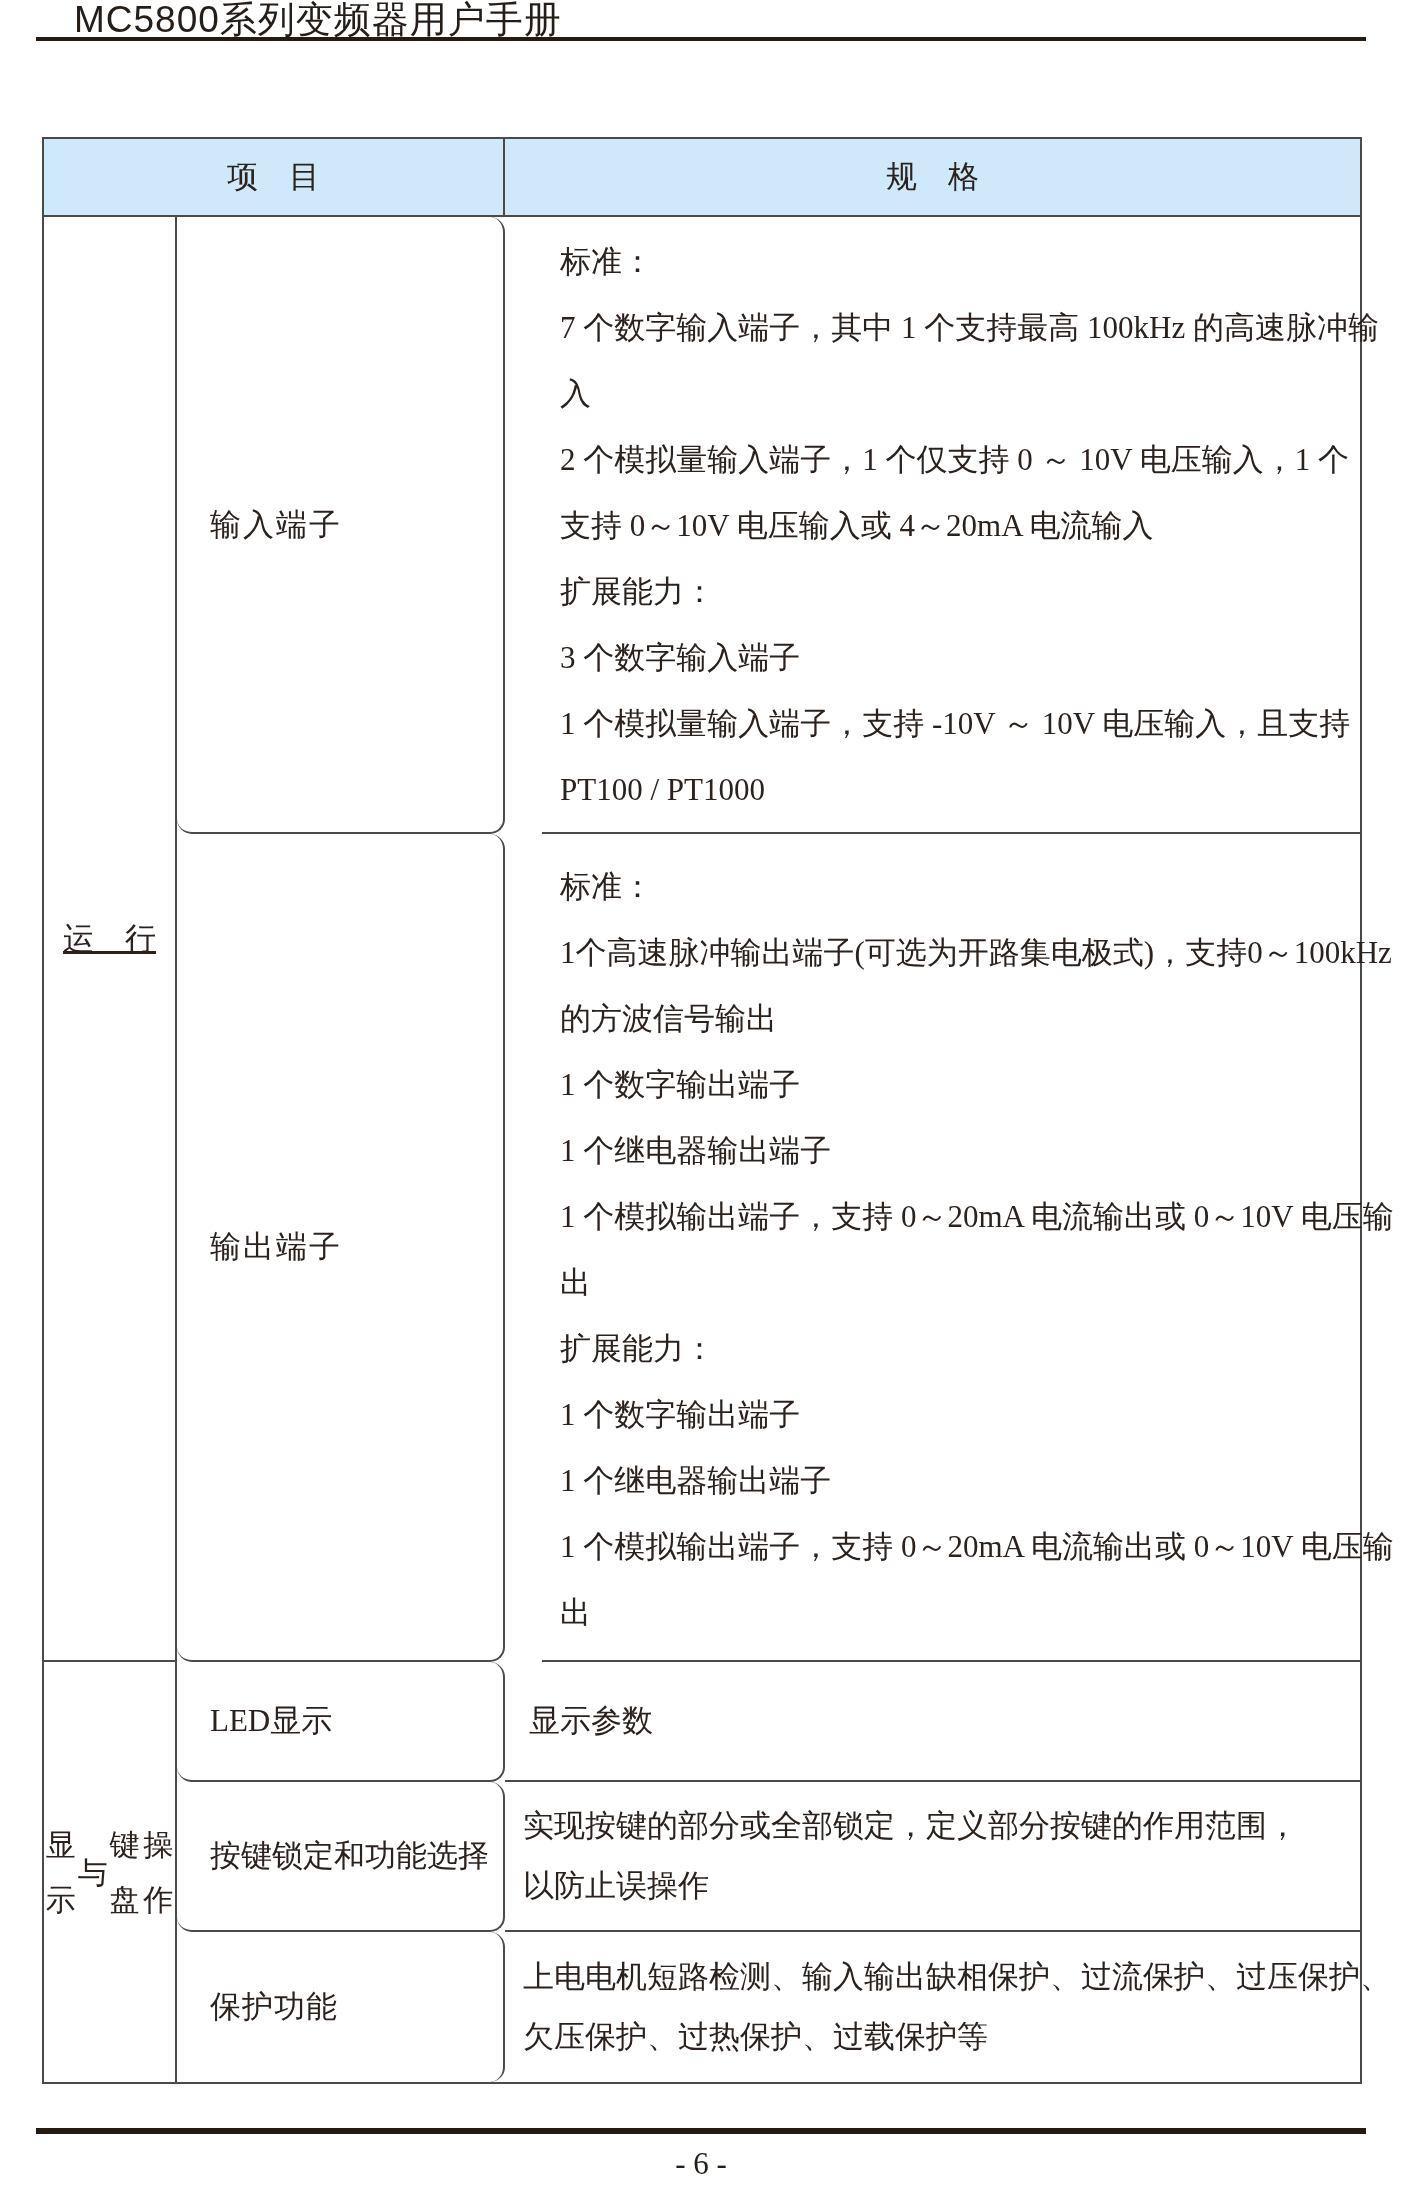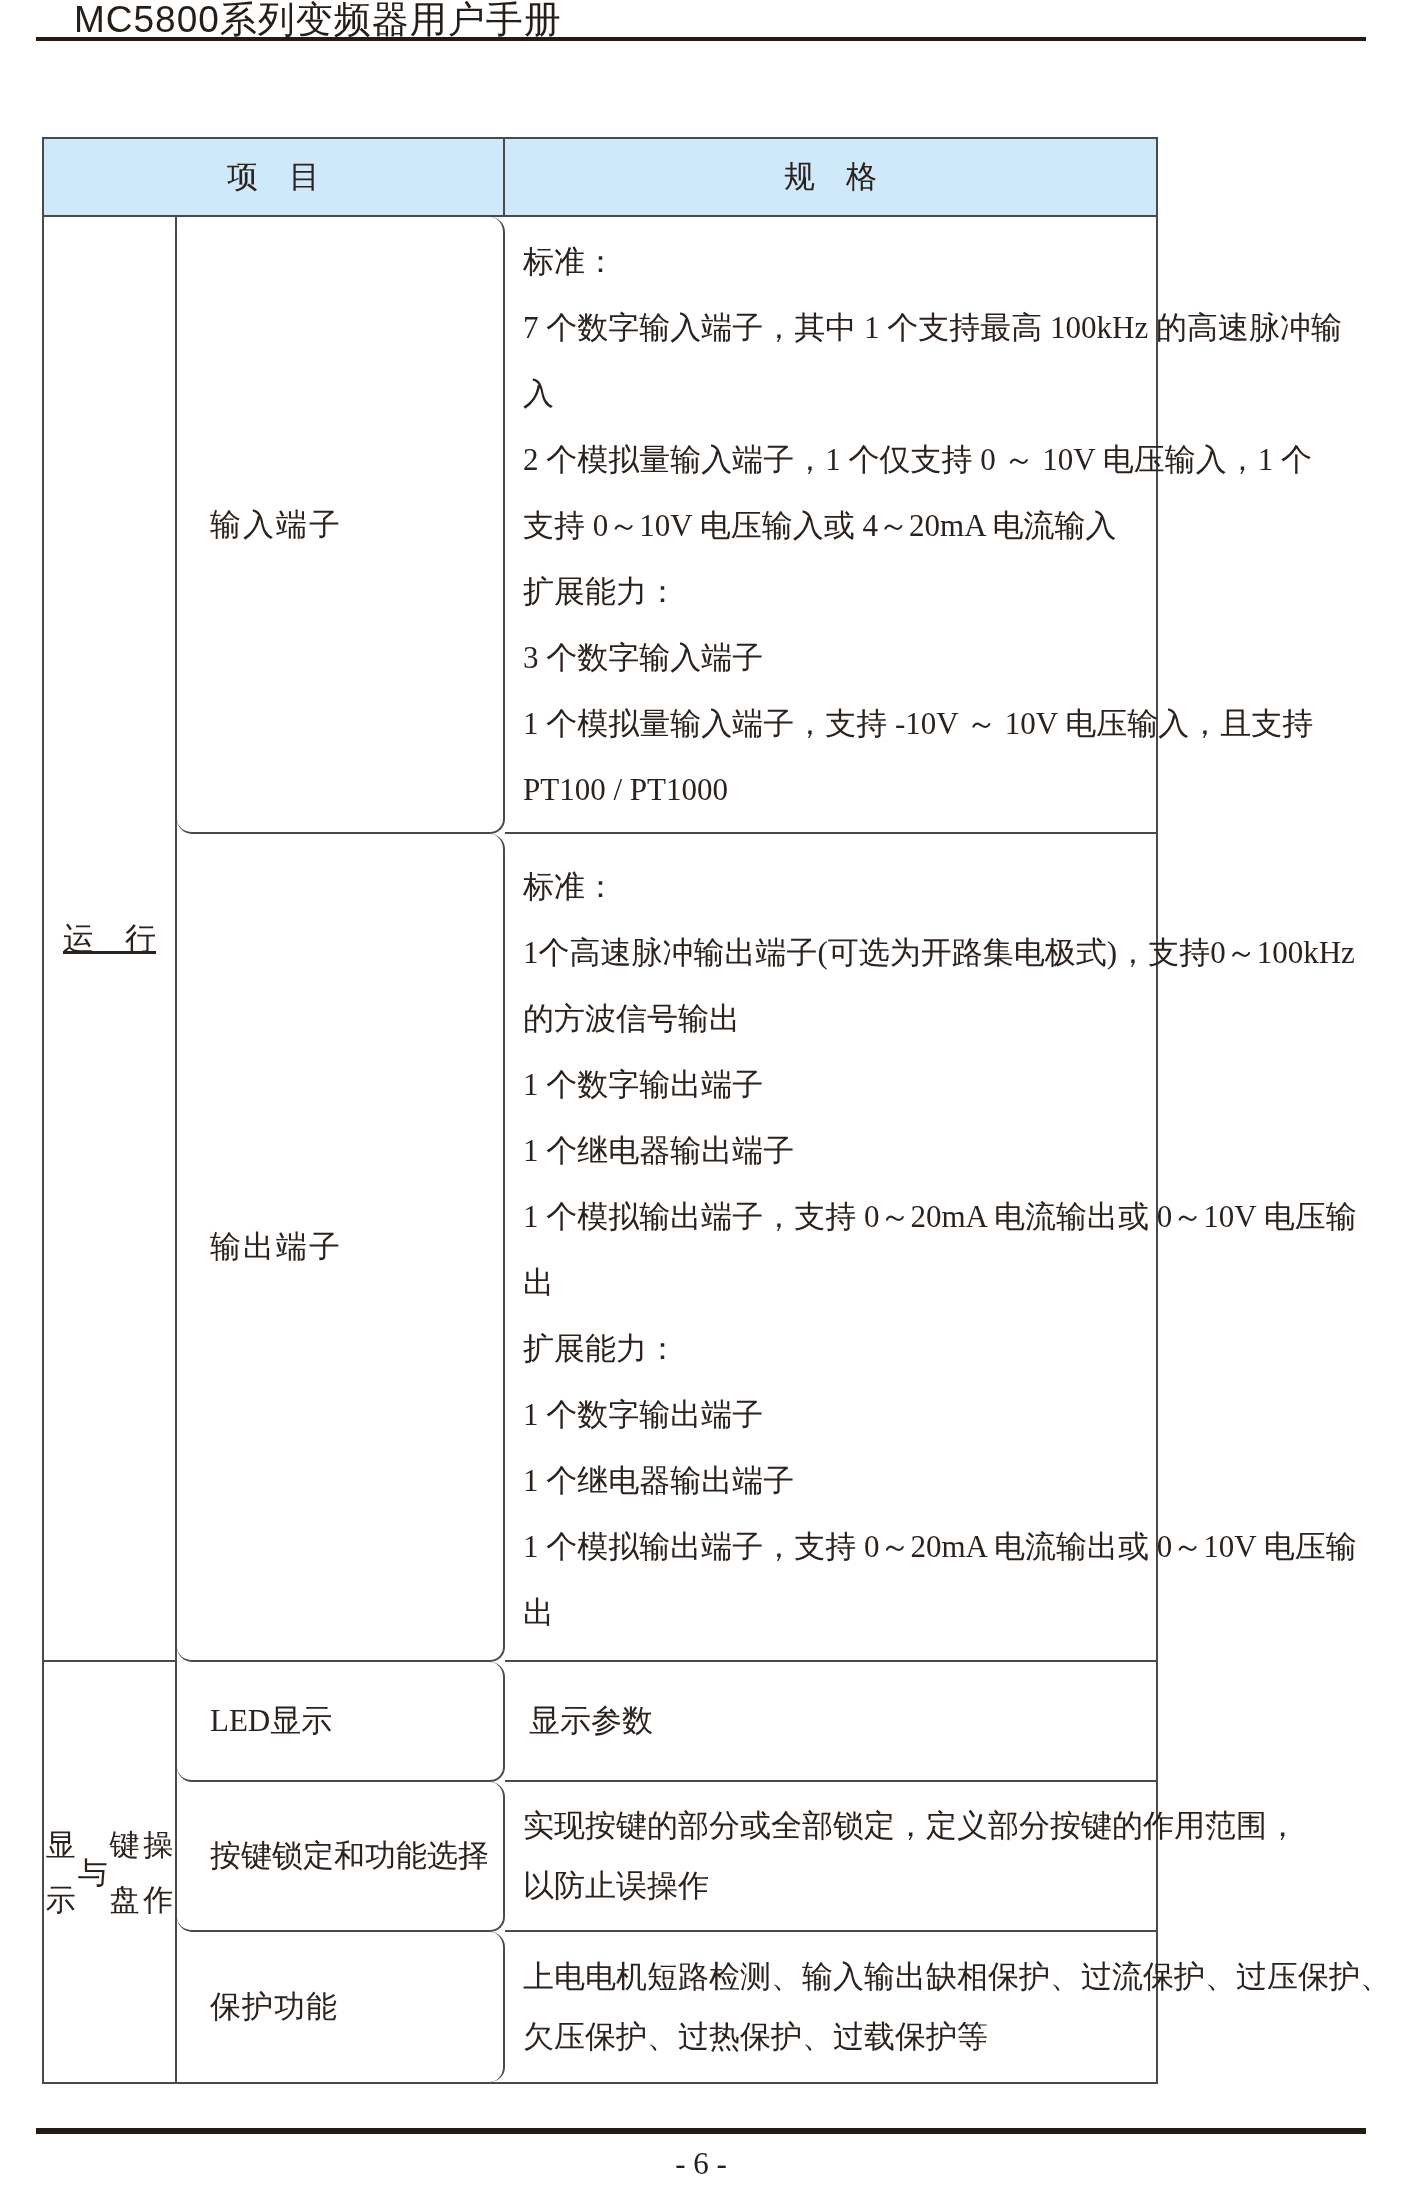--- a/index.html
+++ b/index.html
@@ -36,21 +36,21 @@
     background:var(--rule);
   }
   .page-number{
     position:absolute;left:0;top:2146px;
     width:1402px;text-align:center;
     font-size:31px;line-height:36px;
     color:#241d18;
   }
   .spec-table{
     position:absolute;left:42px;top:137px;
-    width:1116px;height:1947px;
+    width:1320px;height:1947px;
     border:2px solid var(--border);
     background:#ffffff;
     display:grid;
     grid-template-columns:133px 328px 1fr;
     grid-template-rows:78px 617px 828px 120px 150px 150px;
     font-size:31px;
   }
   .cell{min-width:0;min-height:0;}
   .br{border-right:2px solid var(--border);}
   .bb{border-bottom:2px solid var(--border);}
@@ -71,20 +71,21 @@
   }
   .rowlabel{padding-left:33px;letter-spacing:2px;white-space:nowrap;border-radius:15px;}
   .lbl-in{grid-column:2;grid-row:2;}
   .lbl-out{grid-column:2;grid-row:3;}
   .lbl-led{grid-column:2;grid-row:4;letter-spacing:0;}
   .lbl-key{grid-column:2;grid-row:5;letter-spacing:0;}
   .lbl-prot{grid-column:2;grid-row:6;letter-spacing:1px;}
   .spec{
     padding:12px 10px 4px 18px;
     line-height:66px;
+    margin-left:37px;
   }
   .spec .line{white-space:nowrap;}
   .spec-in{grid-column:3;grid-row:2;}
   .spec-out{grid-column:3;grid-row:3;padding-top:20px;}
   .spec-led{grid-column:3;grid-row:4;padding-left:24px;}
   .spec-small{
     grid-column:3;
     display:flex;flex-direction:column;justify-content:center;
     padding-left:18px;line-height:60px;
   }

